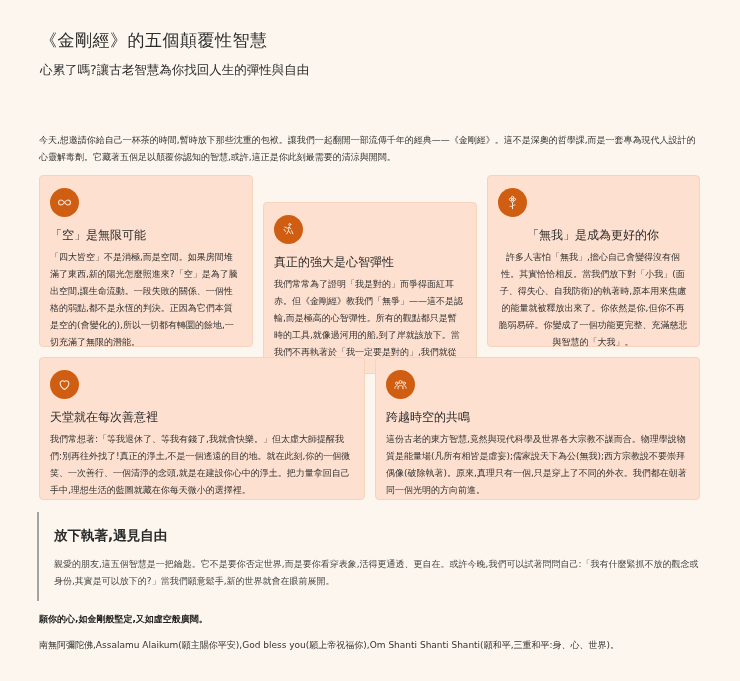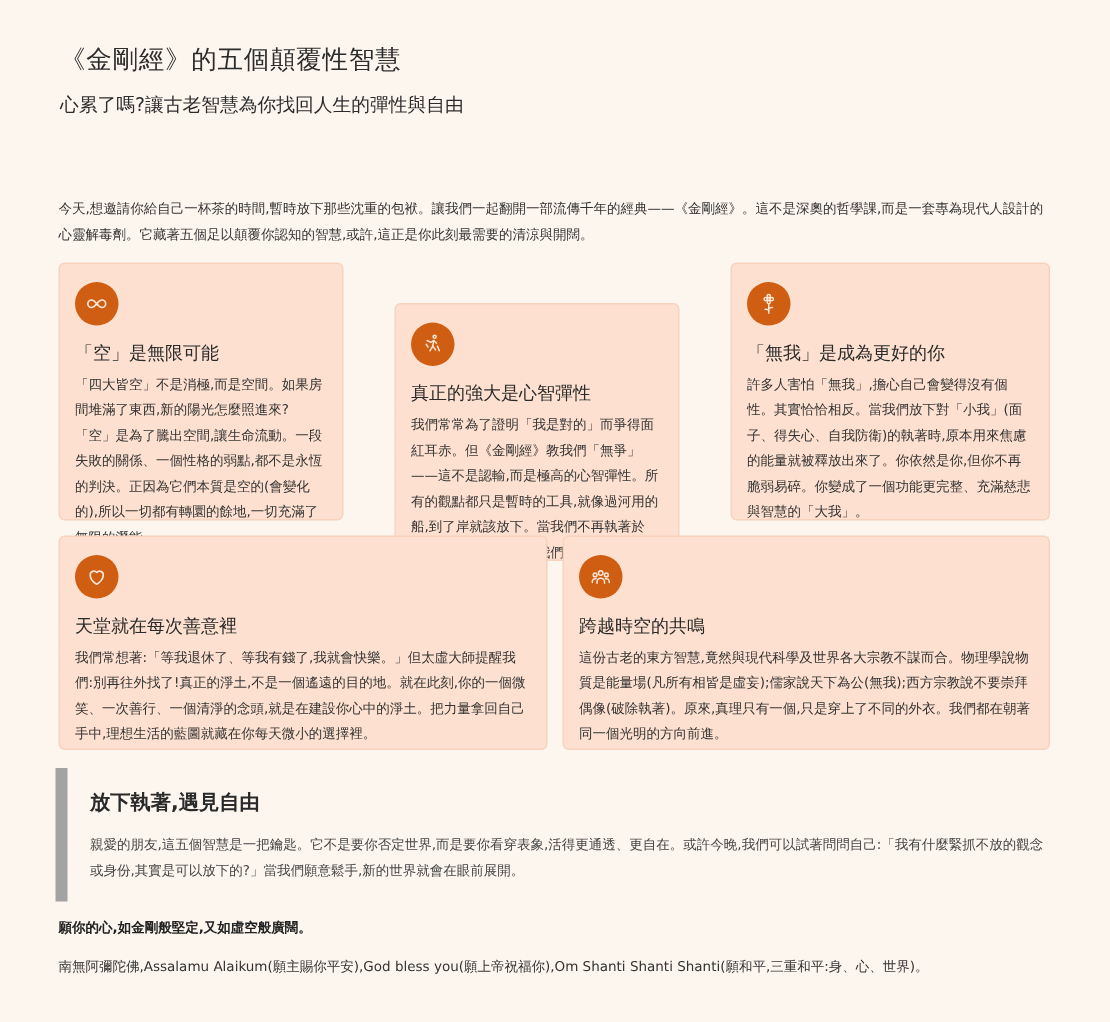--- a/index.html
+++ b/index.html
@@ -50,24 +50,24 @@
     .intro.p1 { top: 91px; }
     .intro.p2 { top: 132px; }
 
     .card {
       position: absolute;
       background: #fde0cf;
       border: 1px solid #f7d2bd;
       border-radius: 4px;
       padding: 12px 11px 10px 10px;
     }
-    .row1 { top: 175px; height: 172px; width: 190px; }
+    .row1 { top: 175px; height: 172px; width: 214px; }
     .c1 { left: 39px; }
     .c2 { left: 263px; margin-top: 27px; }
-    .c3 { left: 487px; width: 213px; }
+    .c3 { left: 487px; width: 213px; text-align: center; }
     .row2 { top: 357px; height: 143px; width: 326px; }
     .c4 { left: 39px; }
     .c5 { left: 375px; width: 325px; }
 
     .icon-circle {
       width: 29px;
       height: 29px;
       border-radius: 50%;
       background: #cf5d12;
       display: flex;
@@ -88,21 +88,21 @@
       line-height: 17px;
       color: #333;
     }
 
     .quote {
       position: absolute;
       left: 37px;
       top: 512px;
       width: 664px;
       height: 89px;
-      border-left: 8px solid #a3a3a3;
+      border-left: 2px solid #a3a3a3;
       padding-left: 15px;
     }
     .quote-title {
       margin-top: 13px;
       font-size: 13.5px;
       line-height: 20px;
       color: #2a2a2a;
     }
     .quote-body {
       margin-top: 11px;

